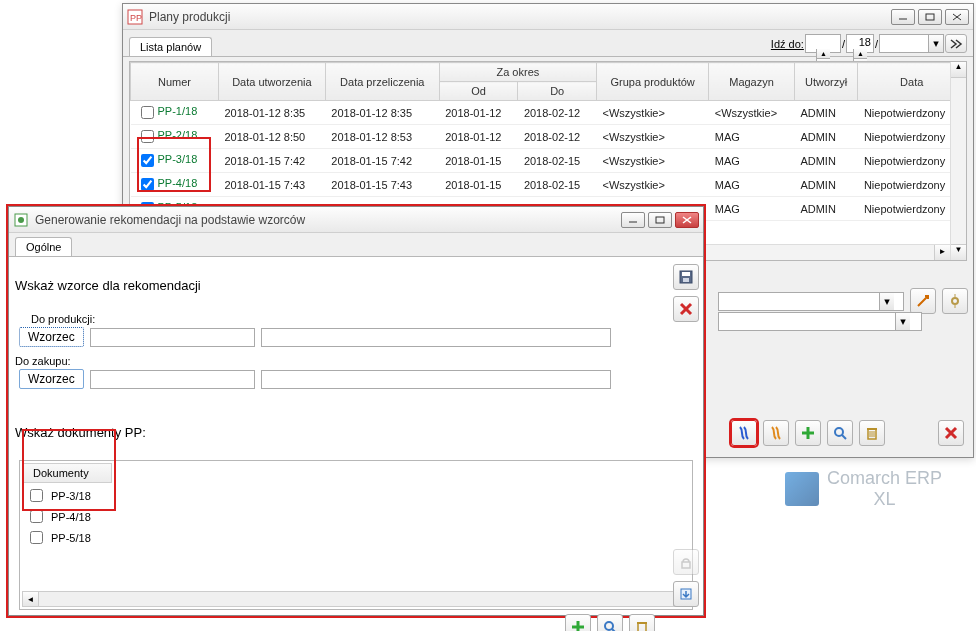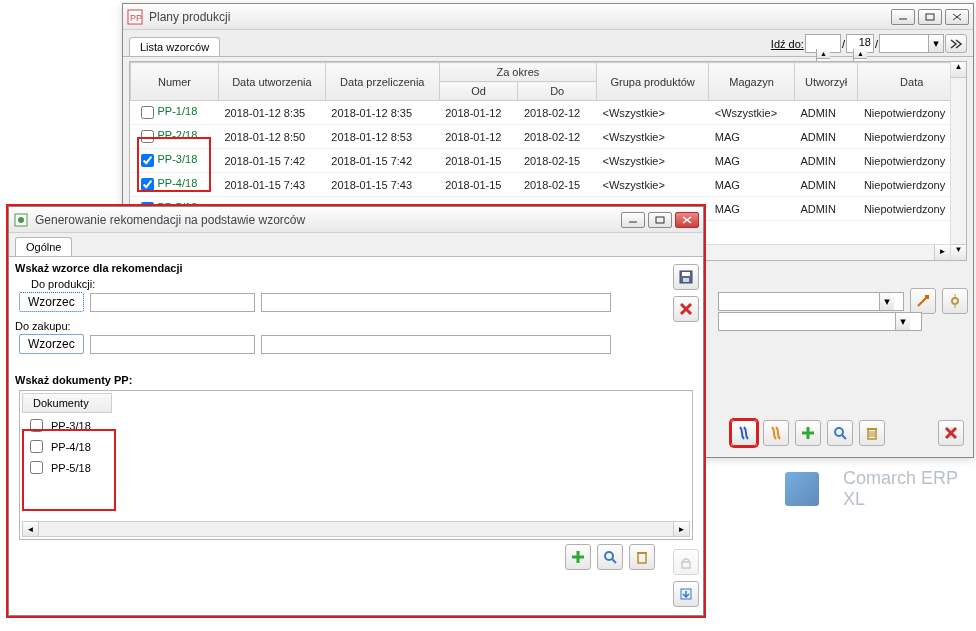--- a/index.html
+++ b/index.html
@@ -103,21 +103,21 @@
   .chk { width: 13px; height: 13px; vertical-align: middle; margin-right: 4px; }
 
   
   .modal-window {
     position: absolute;
     top: 204px; left: 6px;
     width: 700px; height: 414px;
     border: 2px solid #d81e1e;
   }
   .modal-inner { position: absolute; inset: 0; border: 1px solid #8a8a8a; background: #fff; }
-  .section-label { font-weight: bold; font-size: 11px; padding: 4px 6px; }
+  .section-label { font-weight: normal; font-size: 13px; padding: 20px 6px; }
   .field-row { display:flex; align-items:center; gap:6px; padding: 2px 10px; }
   .btn-outline {
     border: 1px solid #7aa7d8;
     border-radius: 2px;
     background: #fff;
     padding: 2px 8px;
     font-size: 12px;
     cursor: pointer;
   }
   .btn-outline.dashed { border: 1px dotted #2a66b0; color:#000; }
@@ -147,22 +147,23 @@
   }
   .bottom-actions { display:flex; gap:6px; justify-content:flex-end; padding: 4px 48px 6px 0; }
 
   .red-outline { position:absolute; border:2px solid #d81e1e; pointer-events:none; }
 
   .toolbar-row-main {
     position:absolute; display:flex; align-items:center; gap:6px;
   }
   .brand-ghost {
     position:absolute; left:785px; top:468px;
-    color:#9aa6b2; font-size:18px; display:flex; align-items:center; gap:24px;
+    color:#9aa6b2; font-size:18px; display:flex; align-items:center; gap:8px;
     opacity:.7;
+    text-align:center;
   }
   .brand-ghost .mk { width:34px; height:34px; background: linear-gradient(135deg,#3a8dd6,#1f5b99); border-radius:3px; }
 
   svg { display:block; }
 </style>
 </head>
 <body>
 
 <div class="window" style="left:122px; top:3px; width:852px; height:455px;">
   <div class="titlebar">
@@ -187,21 +188,21 @@
       <span class="winbtn">
           <svg width="10" height="8">
             <line x1="1" y1="1" x2="9" y2="7" stroke="#333"></line>
             <line x1="9" y1="1" x2="1" y2="7" stroke="#333"></line>
           </svg>
         </span>
     </div>
   </div>
 
   <div class="tabstrip">
-    <div class="tab">Lista wzorców</div>
+    <div class="tab">Lista planów</div>
     <div class="goto-row">
       <span style="text-decoration: underline;">Idź do:</span>
       <span class="spinner-field">
         <input value="" style="">
         <span class="spinner-arrows">
             <span>▲</span>
             <span>▼</span>
           </span>
       </span>
       <span>/</span>

